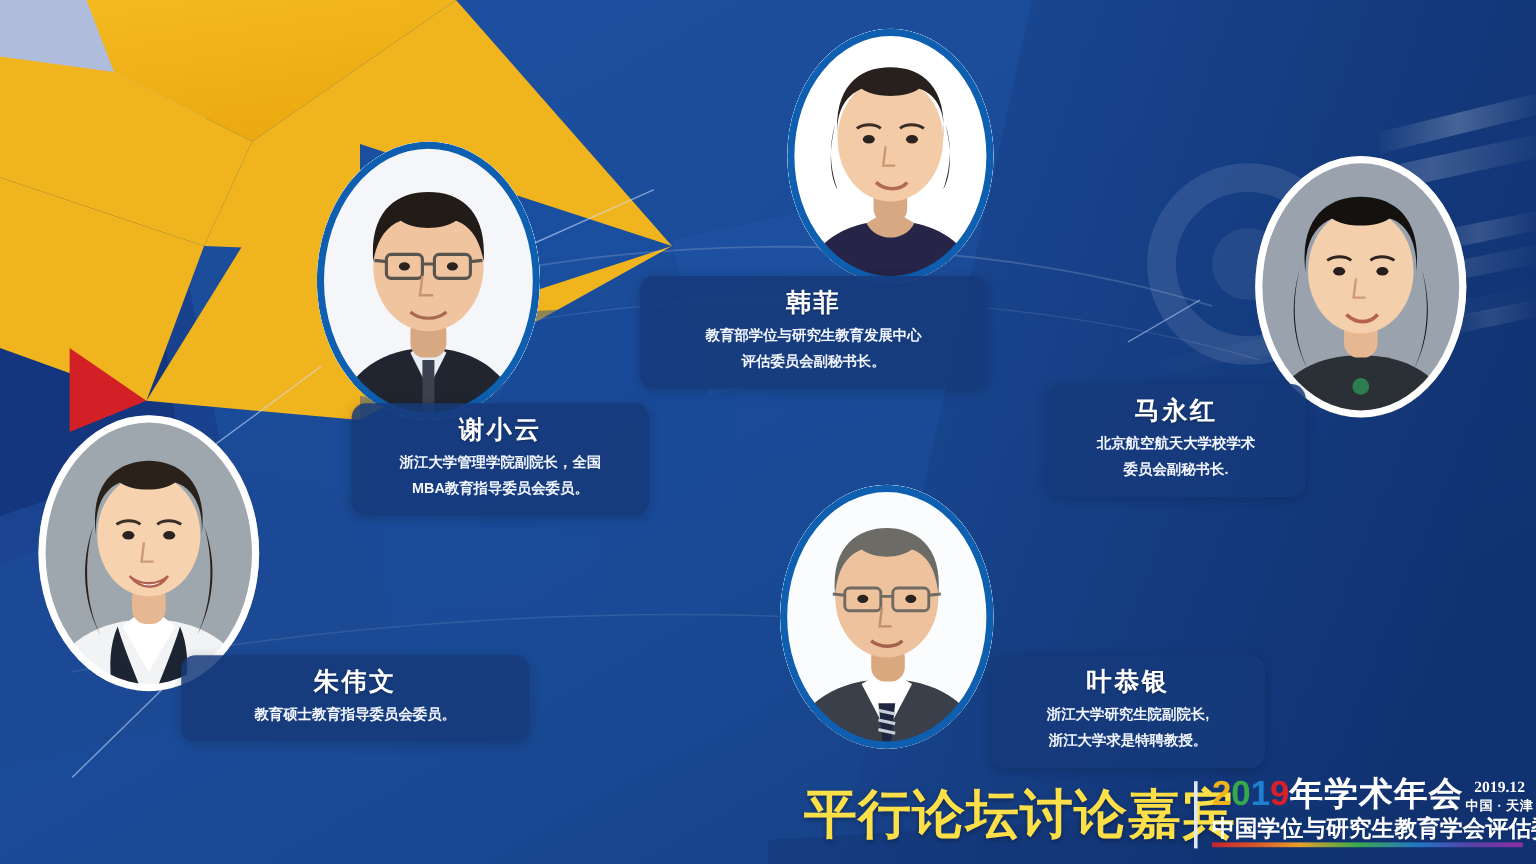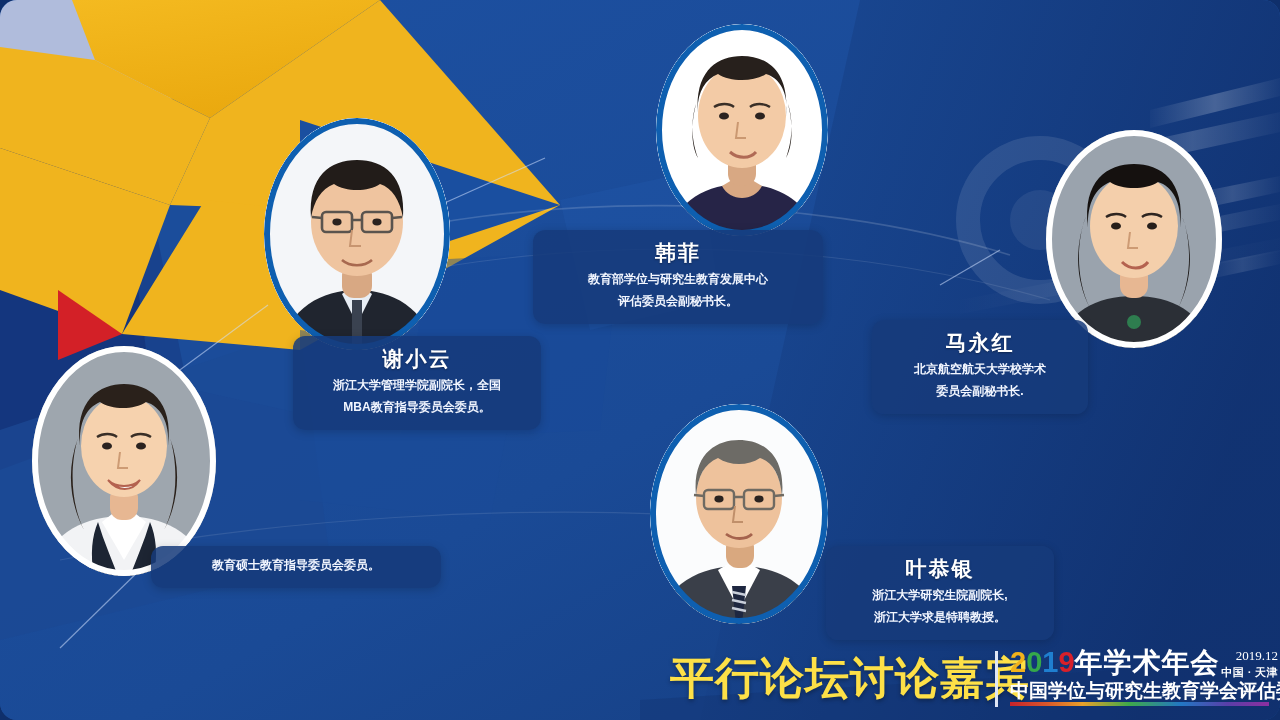--- a/index.html
+++ b/index.html
@@ -8,21 +8,20 @@
     background: #0f2f6b;
   }
   #slide {
     position: relative;
     width: 1280px;
     height: 720px;
     overflow: hidden;
     font-family: "Liberation Sans", "DejaVu Sans", sans-serif;
     background: #1a4a96;
     user-select: none;
-    border-radius: 17px;
   }
   #bg-svg, #deco-svg {
     position: absolute;
     left: 0; top: 0;
     width: 1280px; height: 720px;
   }
   
   .portrait {
     position: absolute;
     border-radius: 50%;
@@ -138,21 +137,21 @@
     background: linear-gradient(90deg,#c6232c 0%, #d8562a 14%, #e9a02a 28%, #3faa4a 46%, #2277c4 66%, #5a3fa8 84%, #8d2fa0 100%);
   }
   #date-block {
     position: absolute;
     right: 2px;
     top: 3px;
     text-align: center;
     color: #ffffff;
     font-family: "Liberation Serif", "DejaVu Serif", serif;
   }
-  #date-line1 { font-size: 13px; font-weight: normal; line-height: 16px; text-align: right; }
+  #date-line1 { font-size: 13px; font-weight: bold; line-height: 16px; }
   #date-line2 { font-size: 11px; font-weight: bold; line-height: 16px; letter-spacing: 0.5px; }
 </style>
 </head>
 <body>
 
 <div id="slide">
 
   <svg id="bg-svg" viewBox="0 0 1280 720">
     <defs>
       <linearGradient id="gBlueMain" x1="0" y1="0" x2="1" y2="1">
@@ -369,20 +368,21 @@
     <div class="card-line">MBA教育指导委员会委员。</div>
   </div>
 
   <div class="card" style="left:872px; top:320px; width:216px;">
     <div class="card-name">马永红</div>
     <div class="card-line">北京航空航天大学校学术</div>
     <div class="card-line">委员会副秘书长.</div>
   </div>
 
   <div class="card" style="left:151px; top:546px; width:290px;">
+    <div class="card-name">朱伟文</div>
     <div class="card-line">教育硕士教育指导委员会委员。</div>
   </div>
 
   <div class="card" style="left:826px; top:546px; width:228px;">
     <div class="card-name">叶恭银</div>
     <div class="card-line">浙江大学研究生院副院长,</div>
     <div class="card-line">浙江大学求是特聘教授。</div>
   </div>
 
   <div id="branding">

